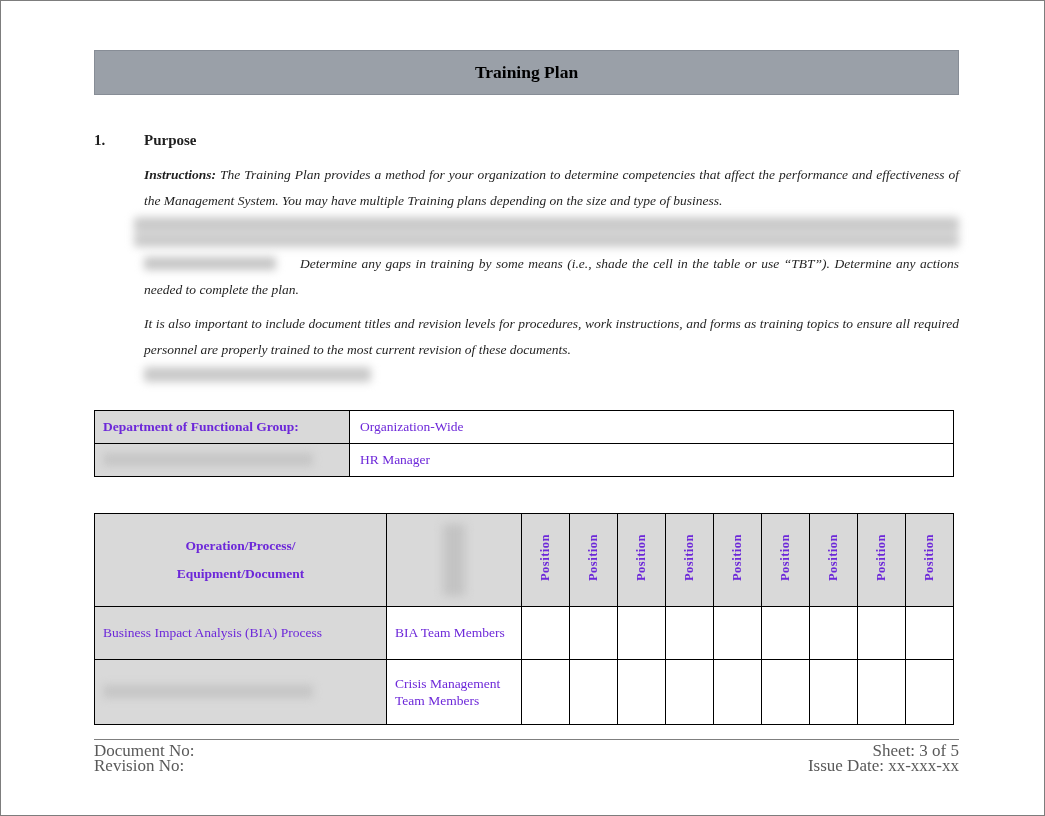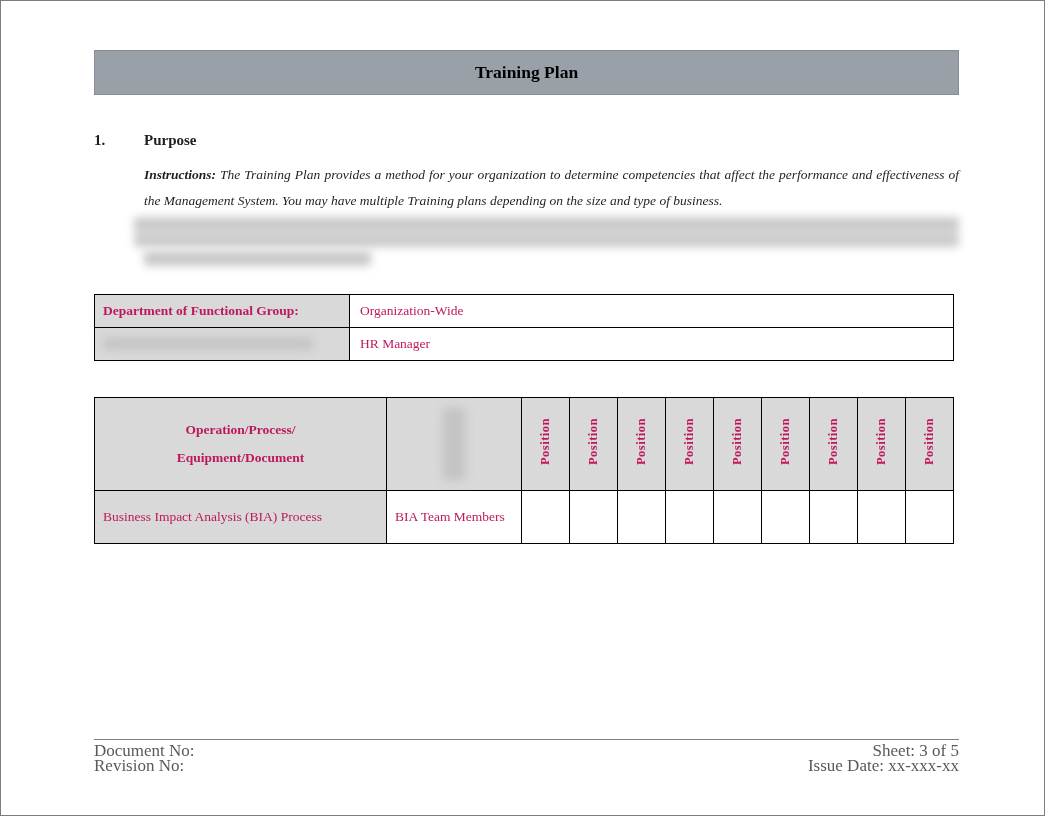--- a/index.html
+++ b/index.html
@@ -95,21 +95,21 @@
     width: 22px; height: 72px;
     background: #c3c3c3;
     filter: blur(5px);
     border-radius: 3px;
   }
 
   
   table {
     border-collapse: collapse;
     font-size: 13.5px;
-    color: #be185d;
+    color: #6d28d9;
   }
   td, th { border: 1px solid #000000; }
 
   .info-table { margin: 28px 0 0 93px; width: 860px; }
   .info-table td { height: 33px; vertical-align: middle; }
   .info-table .label-cell {
     width: 255px;
     background: #d9d9d9;
     font-weight: bold;
     padding-left: 8px;
@@ -173,21 +173,27 @@
     <span class="sec-num">1.</span>
     <span class="sec-title">Purpose</span>
   </div>
 
   <p class="para p-instructions">
     <span class="bold-lead">Instructions:</span><span>The Training Plan provides a method for your organization to determine competencies that affect the performance and effectiveness of the Management System. You may have multiple Training plans depending on the size and type of business.</span>
   </p>
 
   <div class="redact-block"></div>
 
-
+  <p class="para p-gaps">
+    <span class="redact-inline redact-lead"></span><span>Determine any gaps in training by some means (i.e., shade the cell in the table or use “TBT”).  Determine any actions needed to complete the plan.</span>
+  </p>
+
+  <p class="para p-documents">
+    <span>It is also important to include document titles and revision levels for procedures, work instructions, and forms as training topics to ensure all required personnel are properly trained to the most current revision of these documents.</span>
+  </p>
 
   <div class="redact-line2"></div>
 
   <table class="info-table">
     <tbody>
         <tr>
       <td class="label-cell">
         <span>Department of Functional Group:</span>
       </td>
       <td class="value-cell">
@@ -237,20 +243,37 @@
       <td></td>
       <td></td>
       <td></td>
       <td></td>
       <td></td>
       <td></td>
       <td></td>
       <td></td>
       <td></td>
     </tr>
+    <tr class="matrix-row2">
+      <td class="op-cell">
+        <span class="redact-inline redact-cell"></span>
+      </td>
+      <td class="team-cell">
+        <span>Crisis Management Team Members</span>
+      </td>
+      <td></td>
+      <td></td>
+      <td></td>
+      <td></td>
+      <td></td>
+      <td></td>
+      <td></td>
+      <td></td>
+      <td></td>
+    </tr>
   </tbody>
     </table>
 
   <div class="footer">
     <div class="left">
       <div>Document No:</div>
       <div>Revision No:</div>
     </div>
     <div class="right">
       <div>Sheet: 3 of 5</div>

